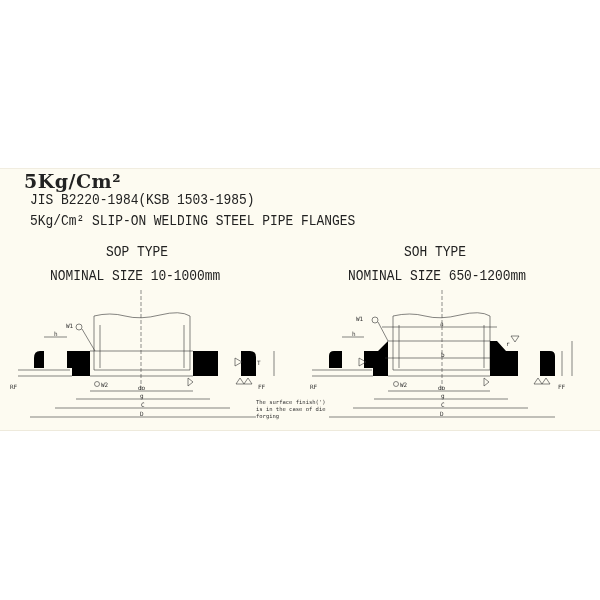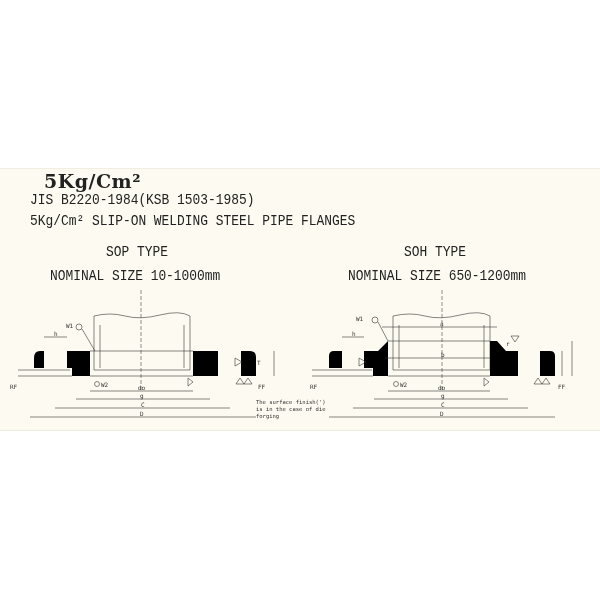--- a/index.html
+++ b/index.html
@@ -1,19 +1,19 @@
 <!DOCTYPE html>
 <html><head>
 <meta charset="utf-8">
 <style>
   html, body { margin: 0; padding: 0; background: #ffffff; }
   body { width: 600px; height: 600px; position: relative; overflow: hidden; font-family: "DejaVu Serif", serif; }
   .panel { position: absolute; left: 0; top: 168px; width: 600px; height: 261px; background: #fdfbf1; border-top: 1px solid #f1ede0; border-bottom: 1px solid #eeeadc; }
   .t { position: absolute; color: #222; white-space: nowrap; }
-  .big { left: 44px; top: 170px; font-family: "DejaVu Serif", serif; font-weight: bold; font-size: 19px; letter-spacing: 0.5px; }
+  .big { left: 24px; top: 170px; font-family: "DejaVu Serif", serif; font-weight: bold; font-size: 19px; letter-spacing: 0.5px; }
   .line2 { left: 30px; top: 192px; font-family: "Liberation Mono", monospace; font-size: 15px; transform: scaleX(0.86); transform-origin: left; }
   .line3 { left: 30px; top: 213px; font-family: "Liberation Mono", monospace; font-size: 15px; transform: scaleX(0.86); transform-origin: left; }
   .h1 { font-family: "Liberation Mono", monospace; font-size: 15px; transform: scaleX(0.86); transform-origin: left; }
   svg.dwg { position: absolute; left: 0; top: 290px; }
   .note { position: absolute; left: 256px; top: 399px; font-family: "DejaVu Sans Mono", monospace; font-size: 5.5px; line-height: 7px; color: #333; }
 </style>
 </head>
 <body>
 
 <div class="panel"></div>

